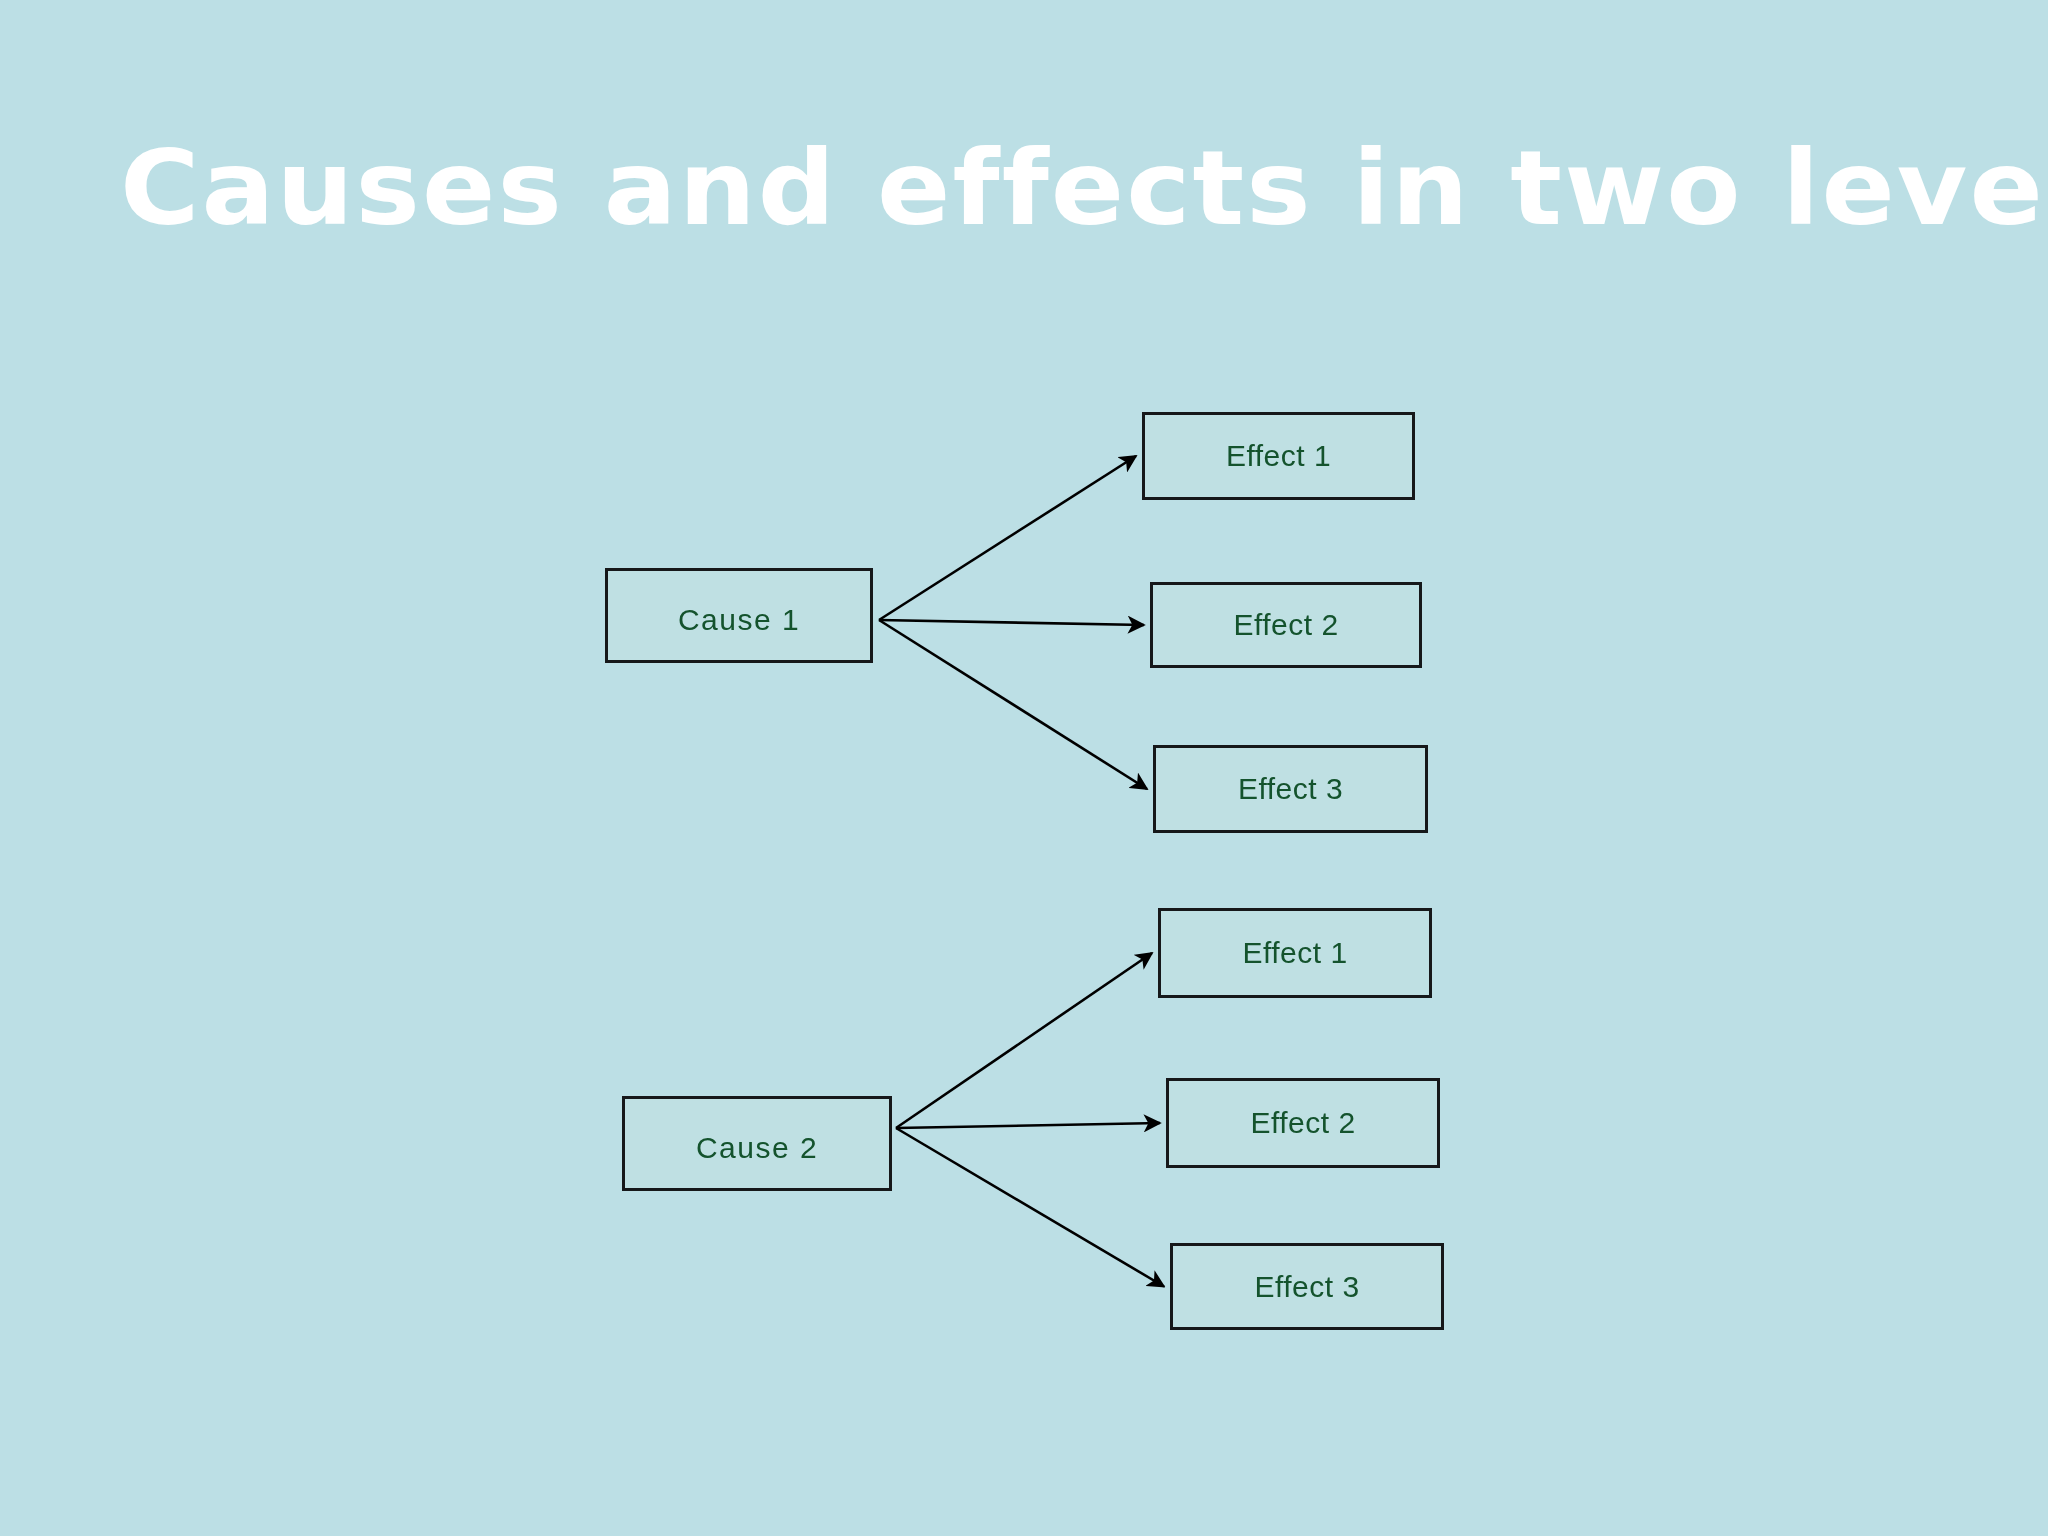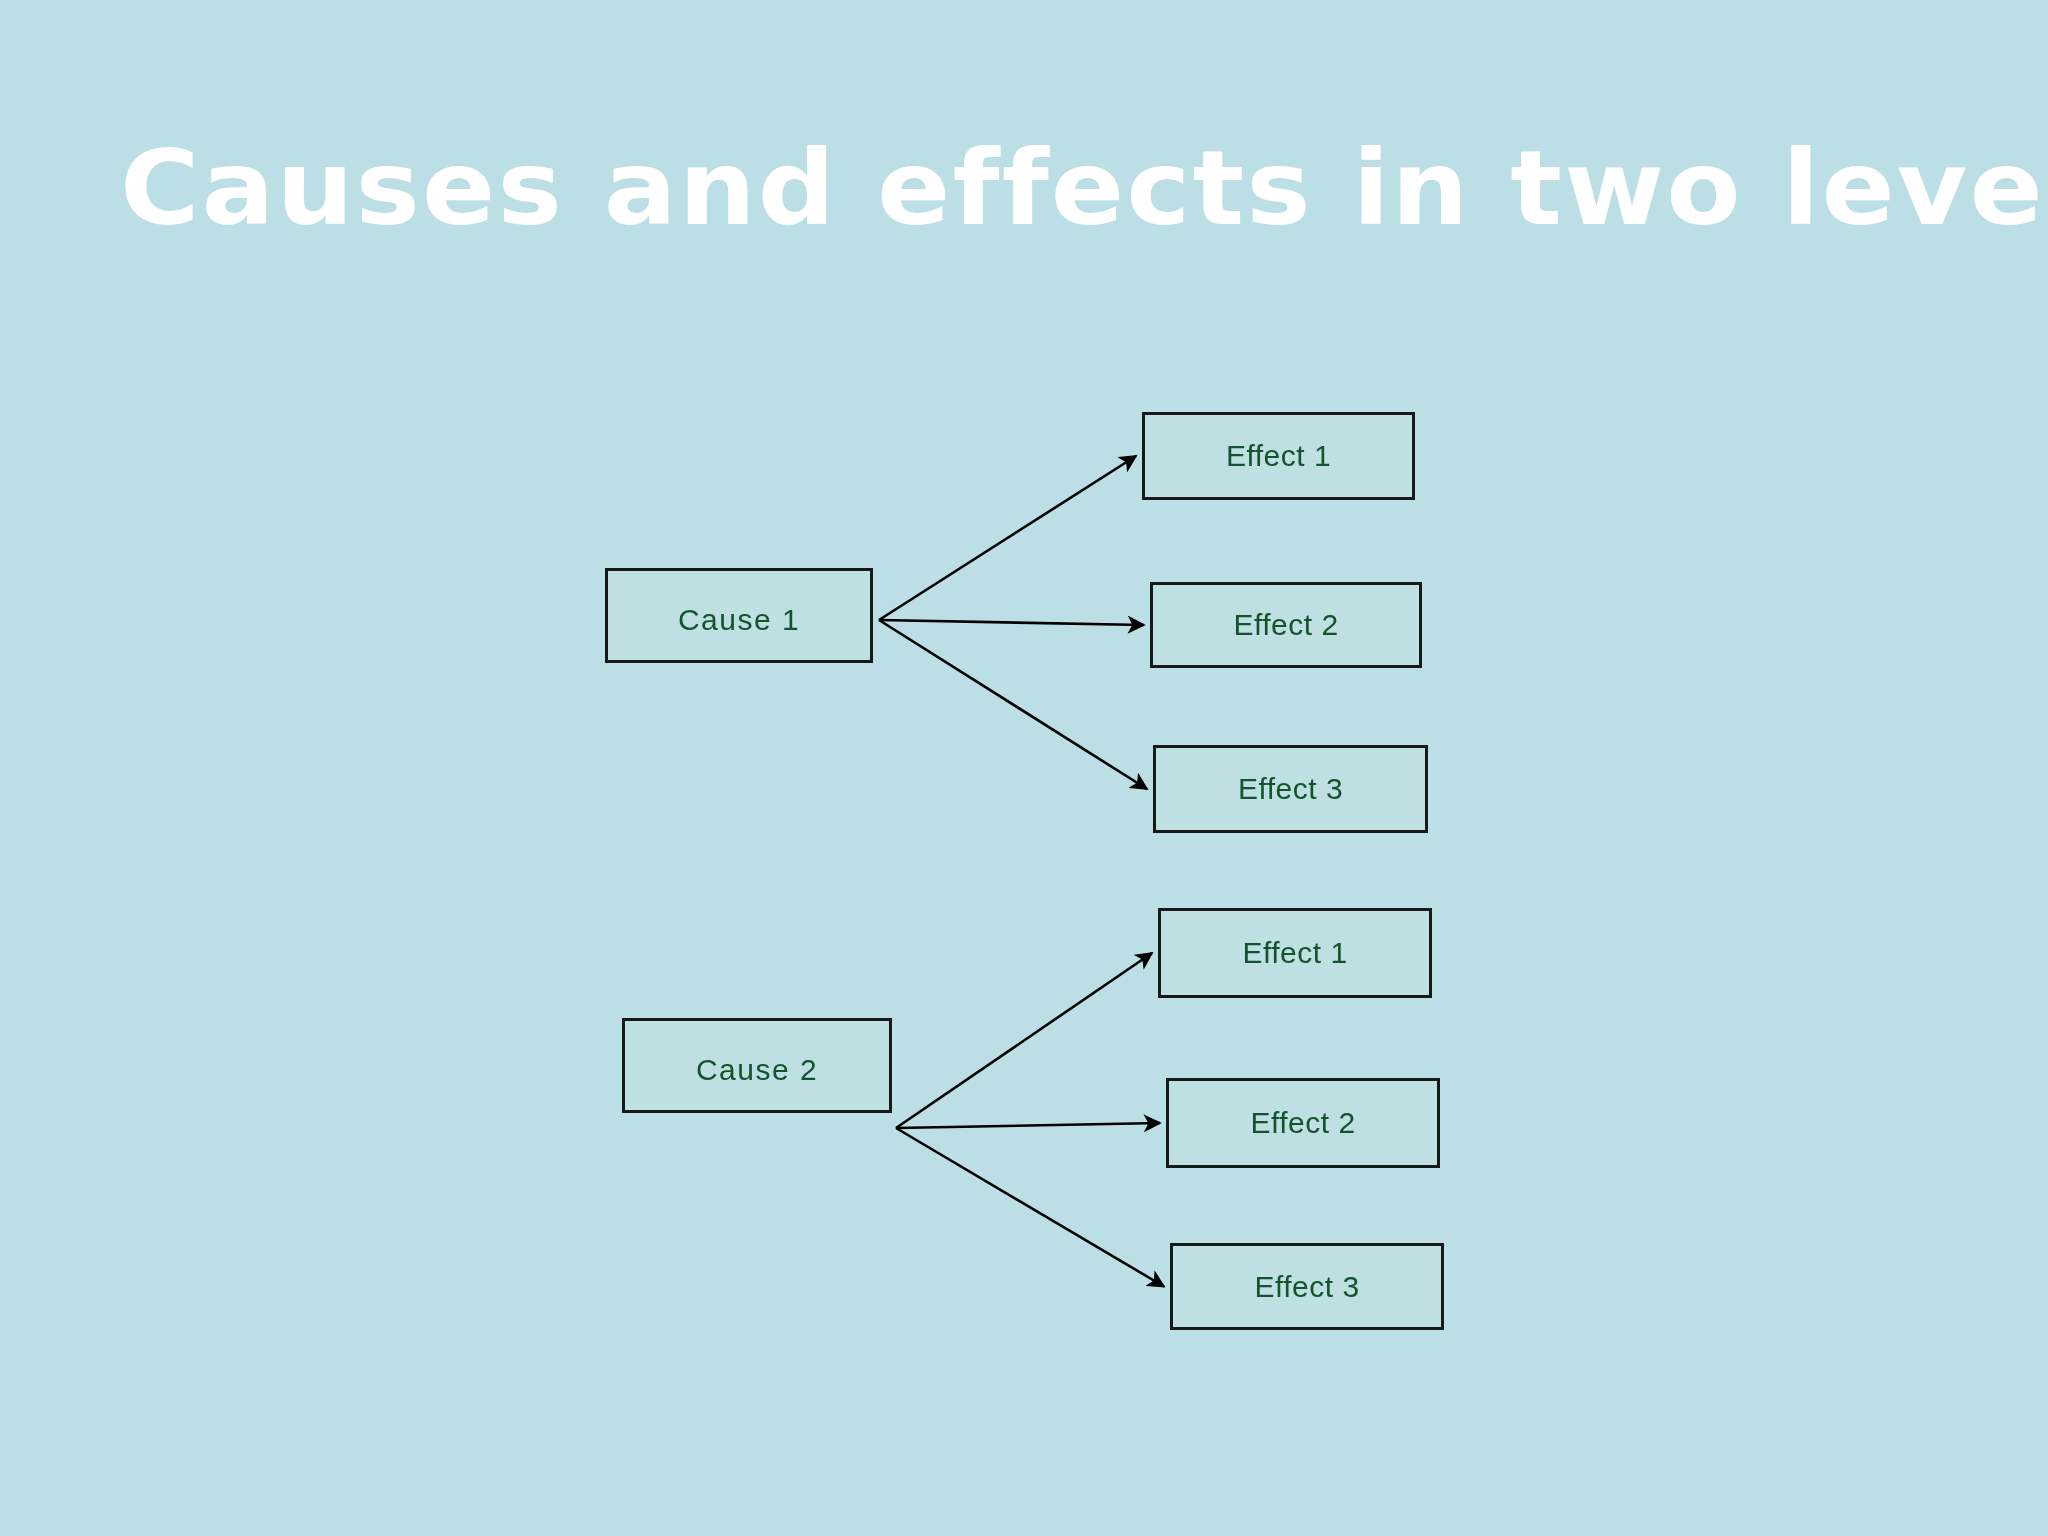--- a/index.html
+++ b/index.html
@@ -101,21 +101,21 @@
       </div>
       <div class="node-box" style="left: 1142px; top: 412px; width: 273px; height: 88px;">
         <span class="node-label">Effect 1</span>
       </div>
       <div class="node-box" style="left: 1150px; top: 582px; width: 272px; height: 86px;">
         <span class="node-label">Effect 2</span>
       </div>
       <div class="node-box" style="left: 1153px; top: 745px; width: 275px; height: 88px;">
         <span class="node-label">Effect 3</span>
       </div>
-      <div class="node-box" style="left: 622px; top: 1018px; width: 270px; height: 95px;">
+      <div class="node-box" style="left: 622px; top: 1096px; width: 270px; height: 95px;">
         <span class="node-label cause-label">Cause 2</span>
       </div>
       <div class="node-box" style="left: 1158px; top: 908px; width: 274px; height: 90px;">
         <span class="node-label">Effect 1</span>
       </div>
       <div class="node-box" style="left: 1166px; top: 1078px; width: 274px; height: 90px;">
         <span class="node-label">Effect 2</span>
       </div>
       <div class="node-box" style="left: 1170px; top: 1243px; width: 274px; height: 87px;">
         <span class="node-label">Effect 3</span>

